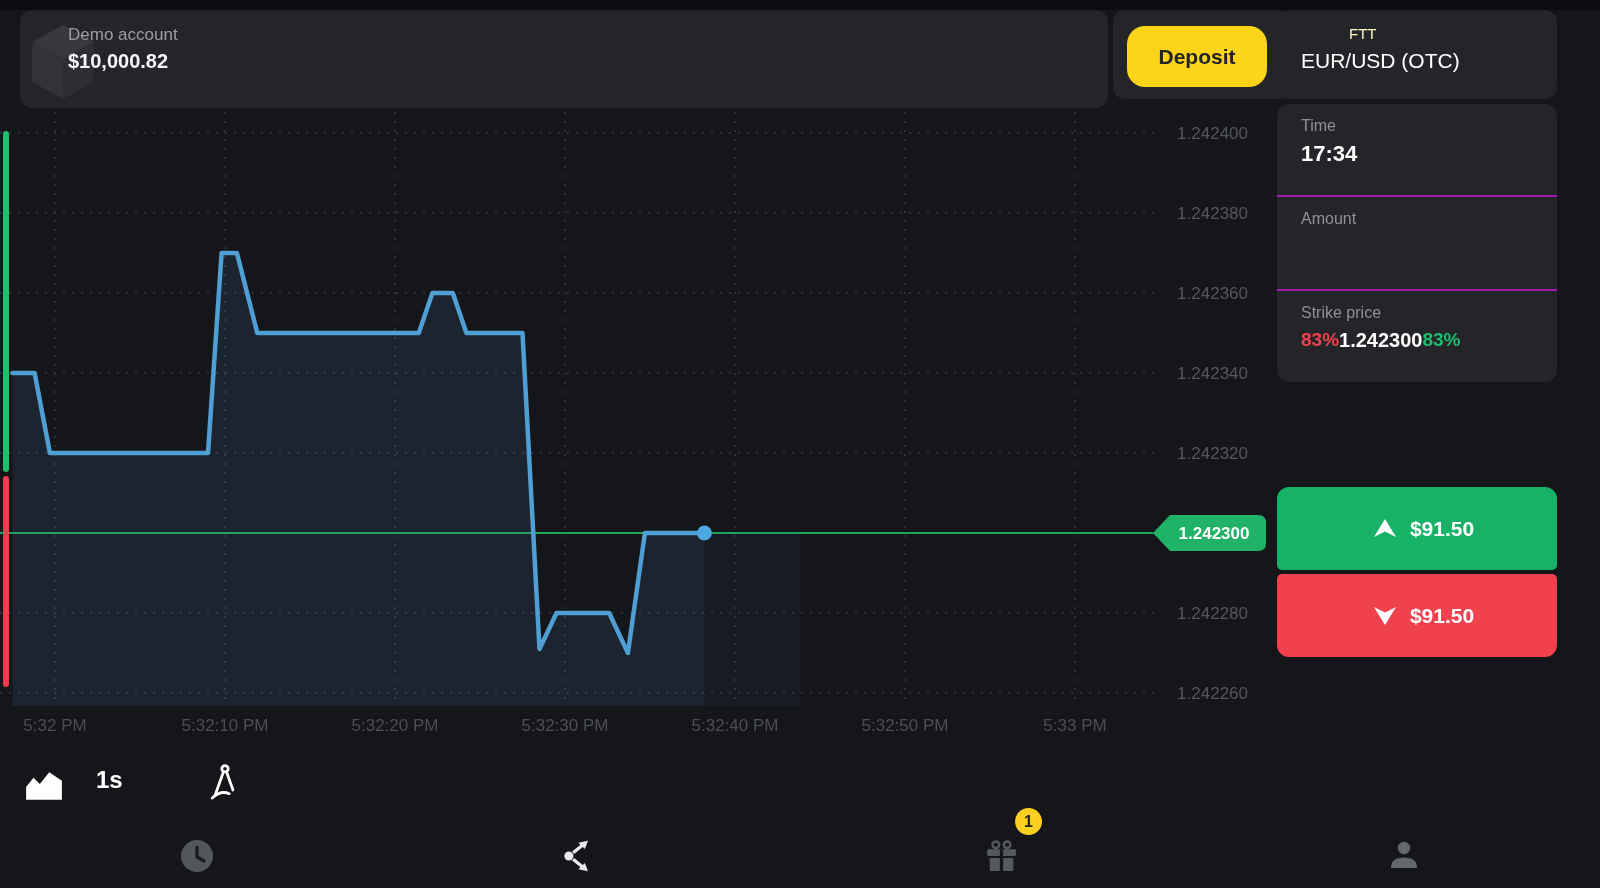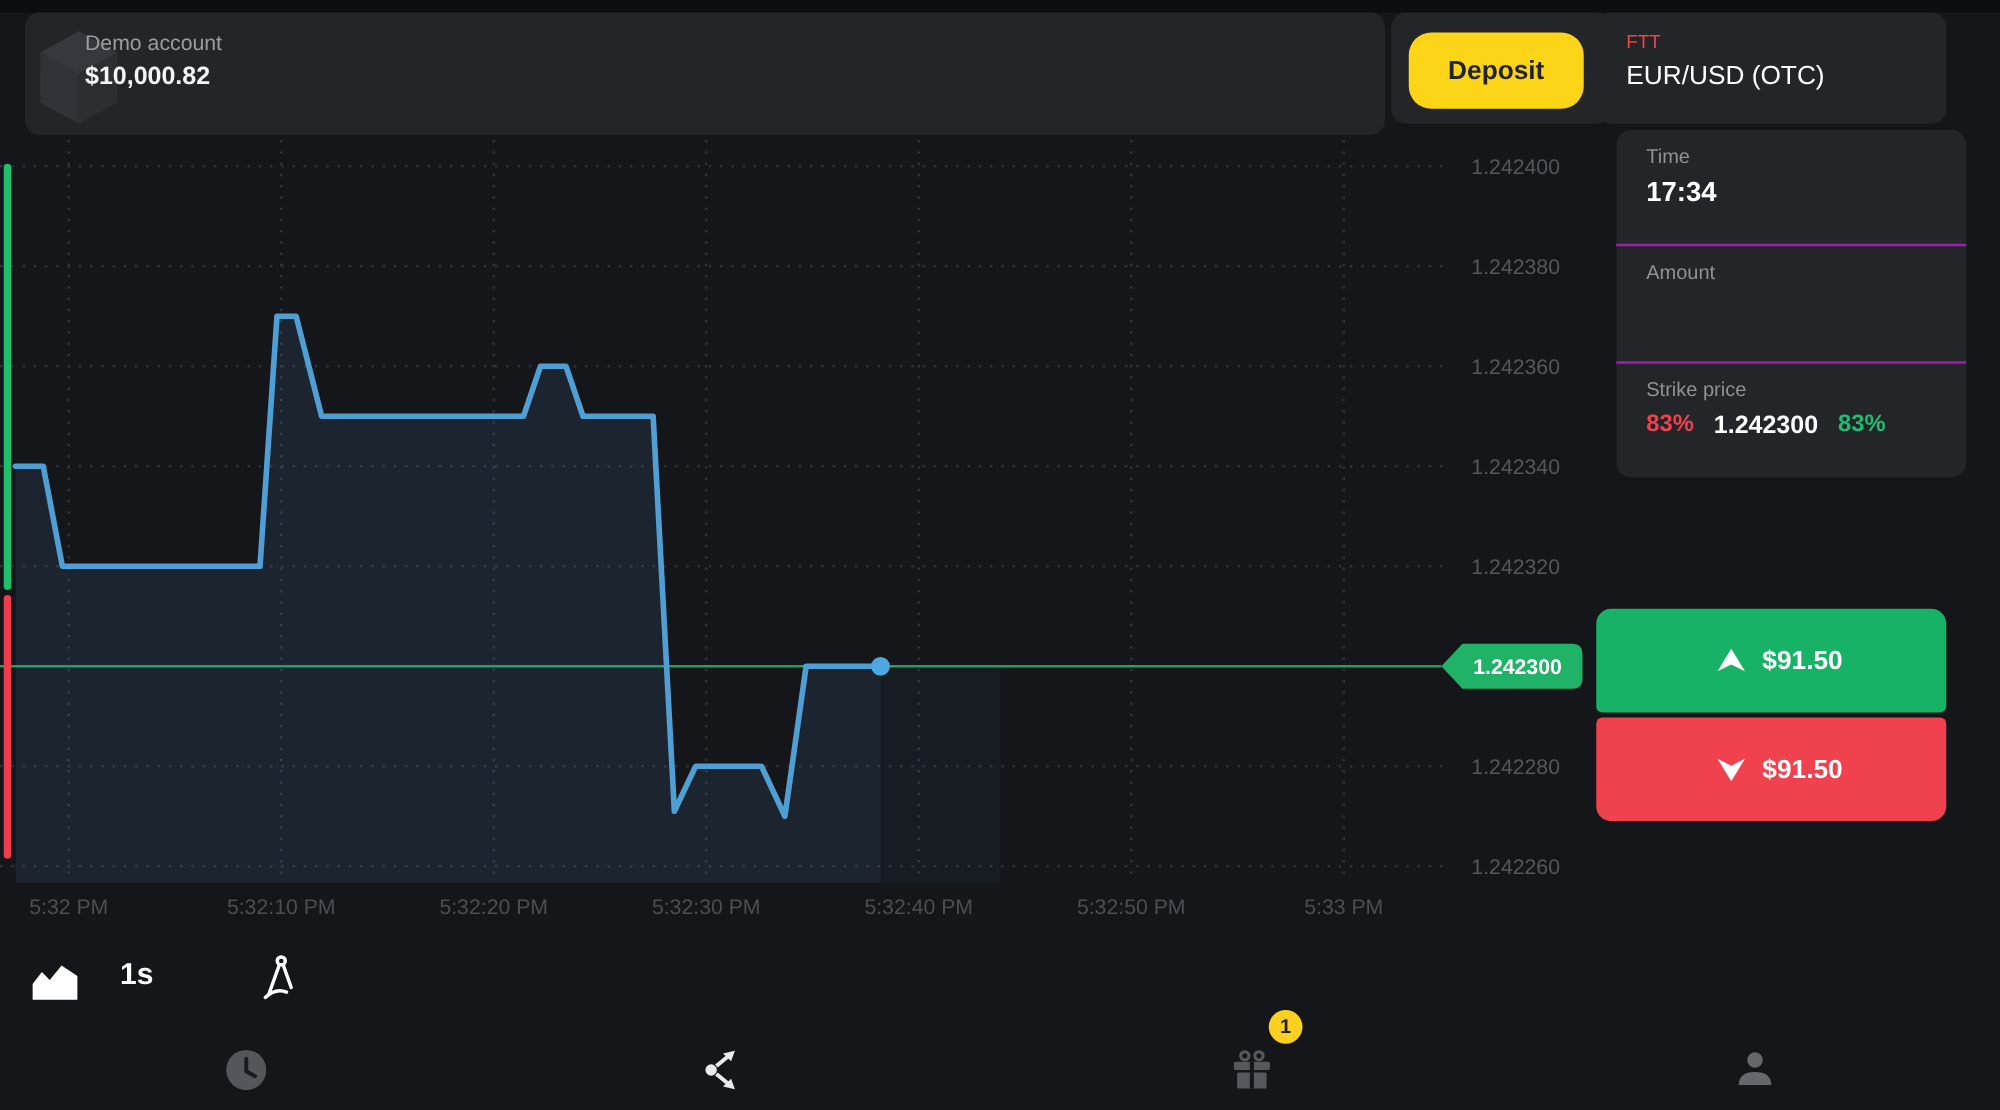--- a/index.html
+++ b/index.html
@@ -20,28 +20,28 @@
   
   .deposit-card{left:1113px;top:10px;width:176px;height:89px;}
   .deposit-btn{left:14px;top:16px;width:140px;height:61px;border-radius:18px;
     background:#fcd418;border:none;cursor:pointer;
     font-family:"Liberation Sans",sans-serif;
     font-size:21px;font-weight:bold;color:#222327;
     display:flex;align-items:center;justify-content:center;}
   
   .instrument-card{left:1277px;top:10px;width:280px;height:89px;cursor:pointer;}
   .pad{position:absolute;left:24px;top:15px;}
-  .mini-label{font-size:15px;color:#ef4444;}
+  .mini-label{font-size:15px;color:#fef9c3;margin-left:48px;}
   .instrument-name{font-size:21px;font-weight:500;color:#fff;margin-top:7px;}
-  .info-group{left:1277px;top:104px;width:280px;height:278px;display:flex;flex-direction:column;margin-left:16px;}
+  .info-group{left:1277px;top:104px;width:280px;height:278px;display:flex;flex-direction:column;}
   .section{flex:1;position:relative;padding:13px 0 0 24px;box-sizing:border-box;}
   .section + .section{border-top:2px solid #a21caf;}
   .sec-label{font-size:16px;color:#8f9196;}
   .sec-value{font-size:22px;font-weight:bold;color:#fff;margin-top:6px;}
-  .strike-row{display:flex;align-items:center;gap:16px;margin-top:7px;}
+  .strike-row{display:flex;align-items:center;gap:0;margin-top:7px;}
   .pct-down{font-size:19px;font-weight:bold;color:#f43f4f;}
   .strike-val{font-size:20px;font-weight:bold;color:#fff;}
   .pct-up{font-size:19px;font-weight:bold;color:#1fbd70;}
   
   .trade-btn{left:1277px;width:280px;height:83px;border:none;cursor:pointer;
     display:flex;align-items:center;justify-content:center;gap:14px;
     font-family:"Liberation Sans",sans-serif;font-size:21px;font-weight:bold;color:#fff;padding-left:20px;}
   .btn-up{top:487px;background:#17b266;border-radius:12px 12px 5px 5px;}
   .btn-down{top:574px;background:#f0414e;border-radius:5px 5px 12px 12px;}
   

